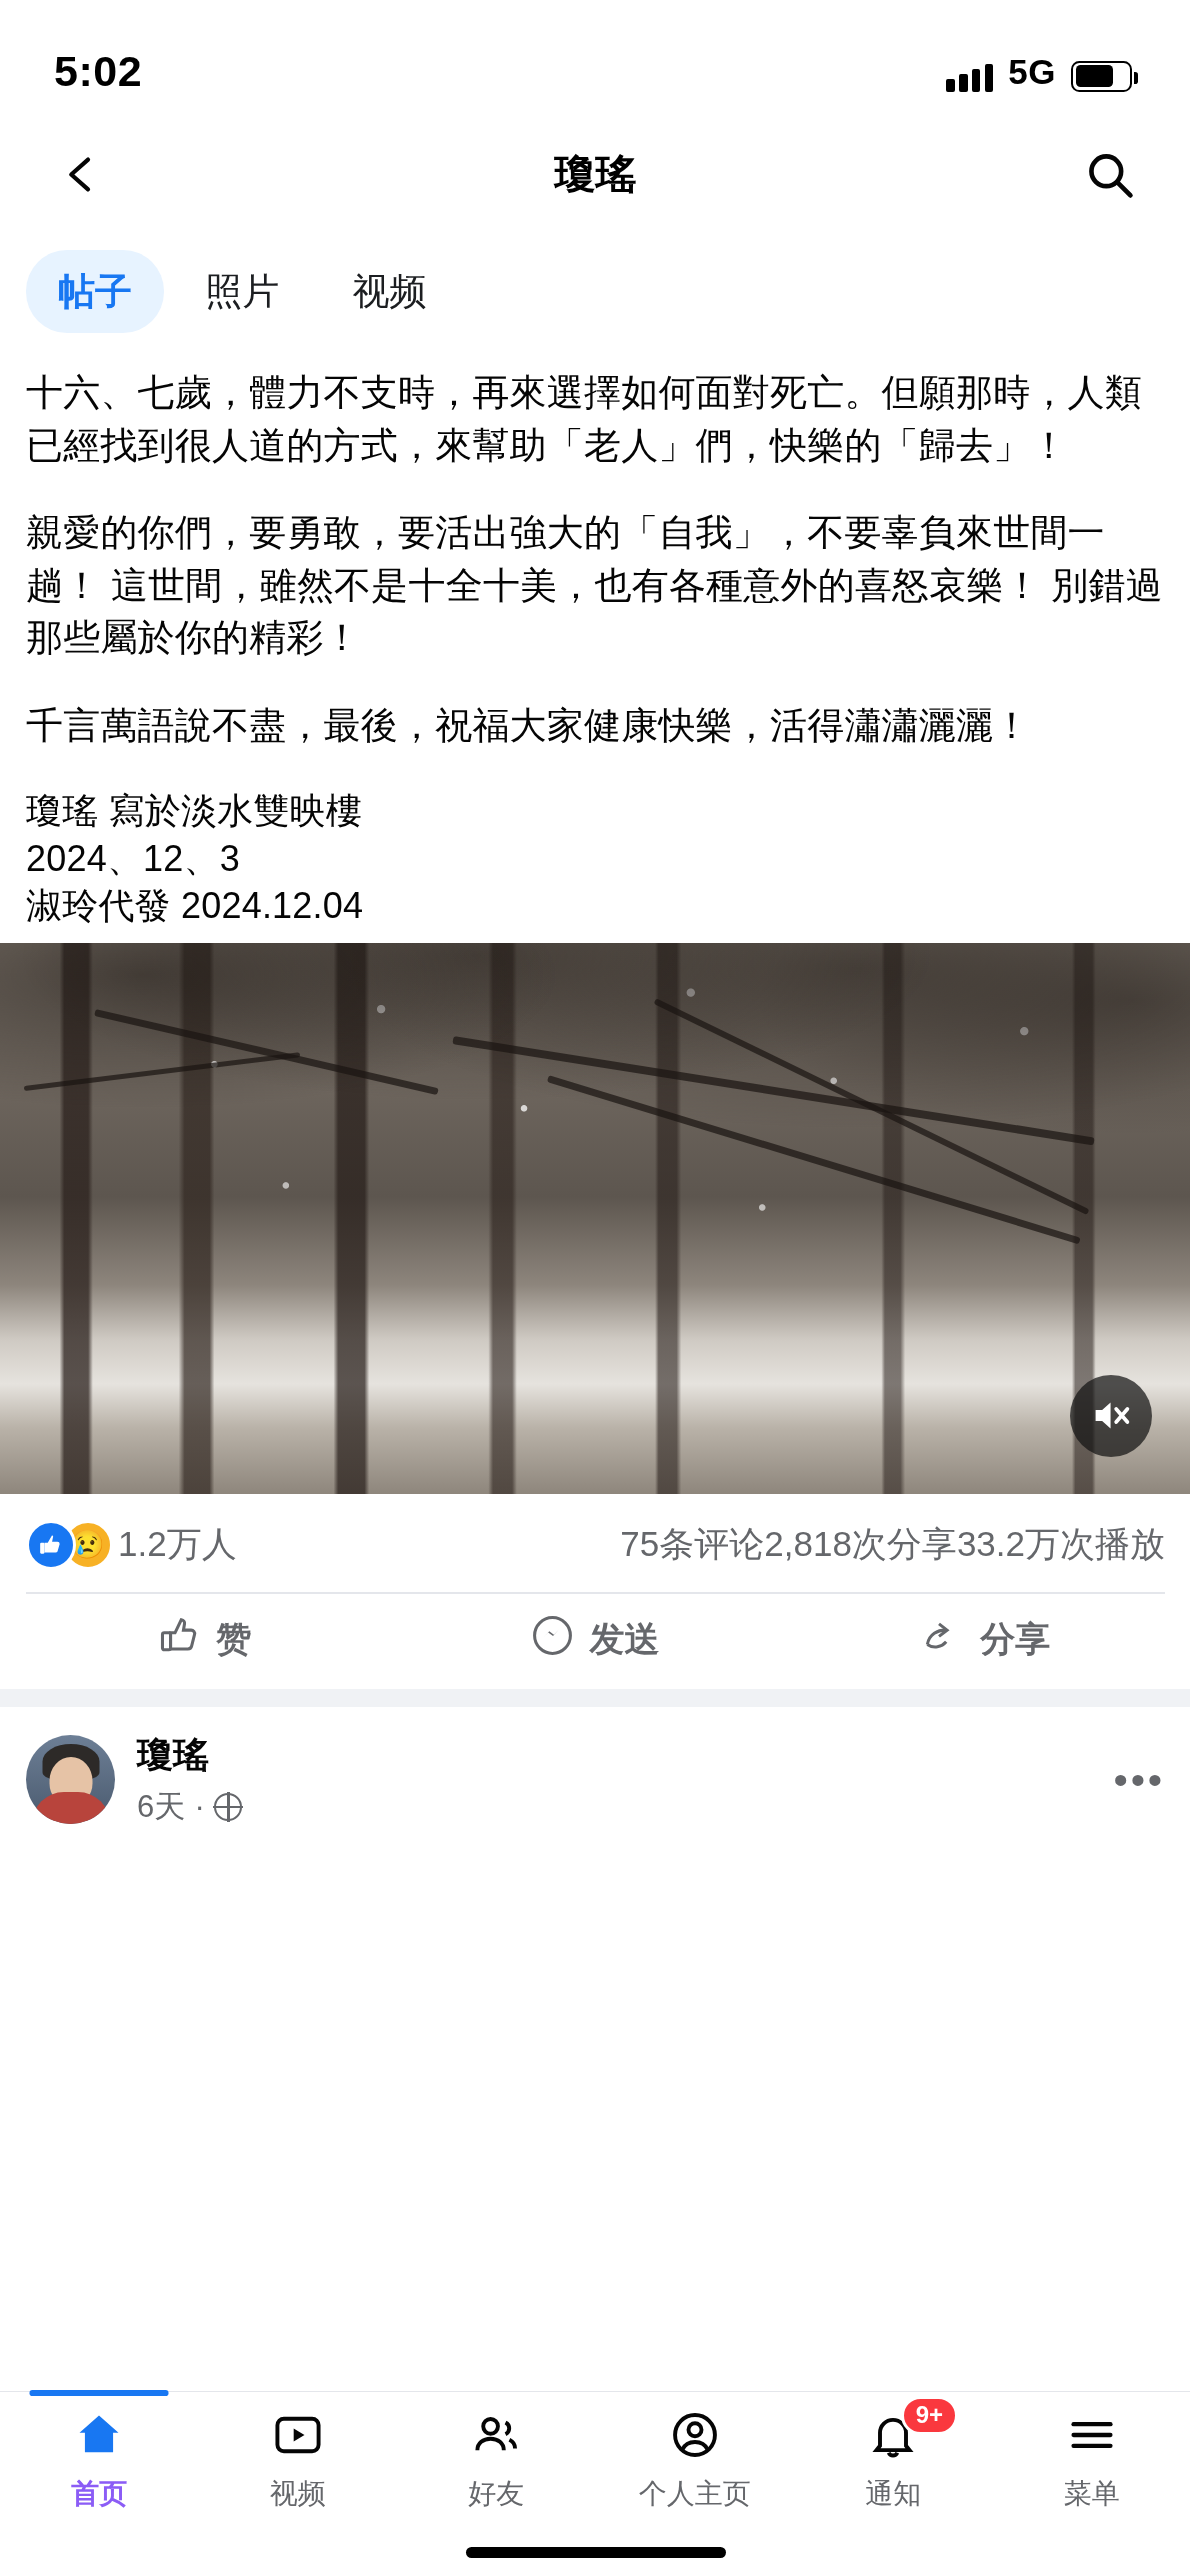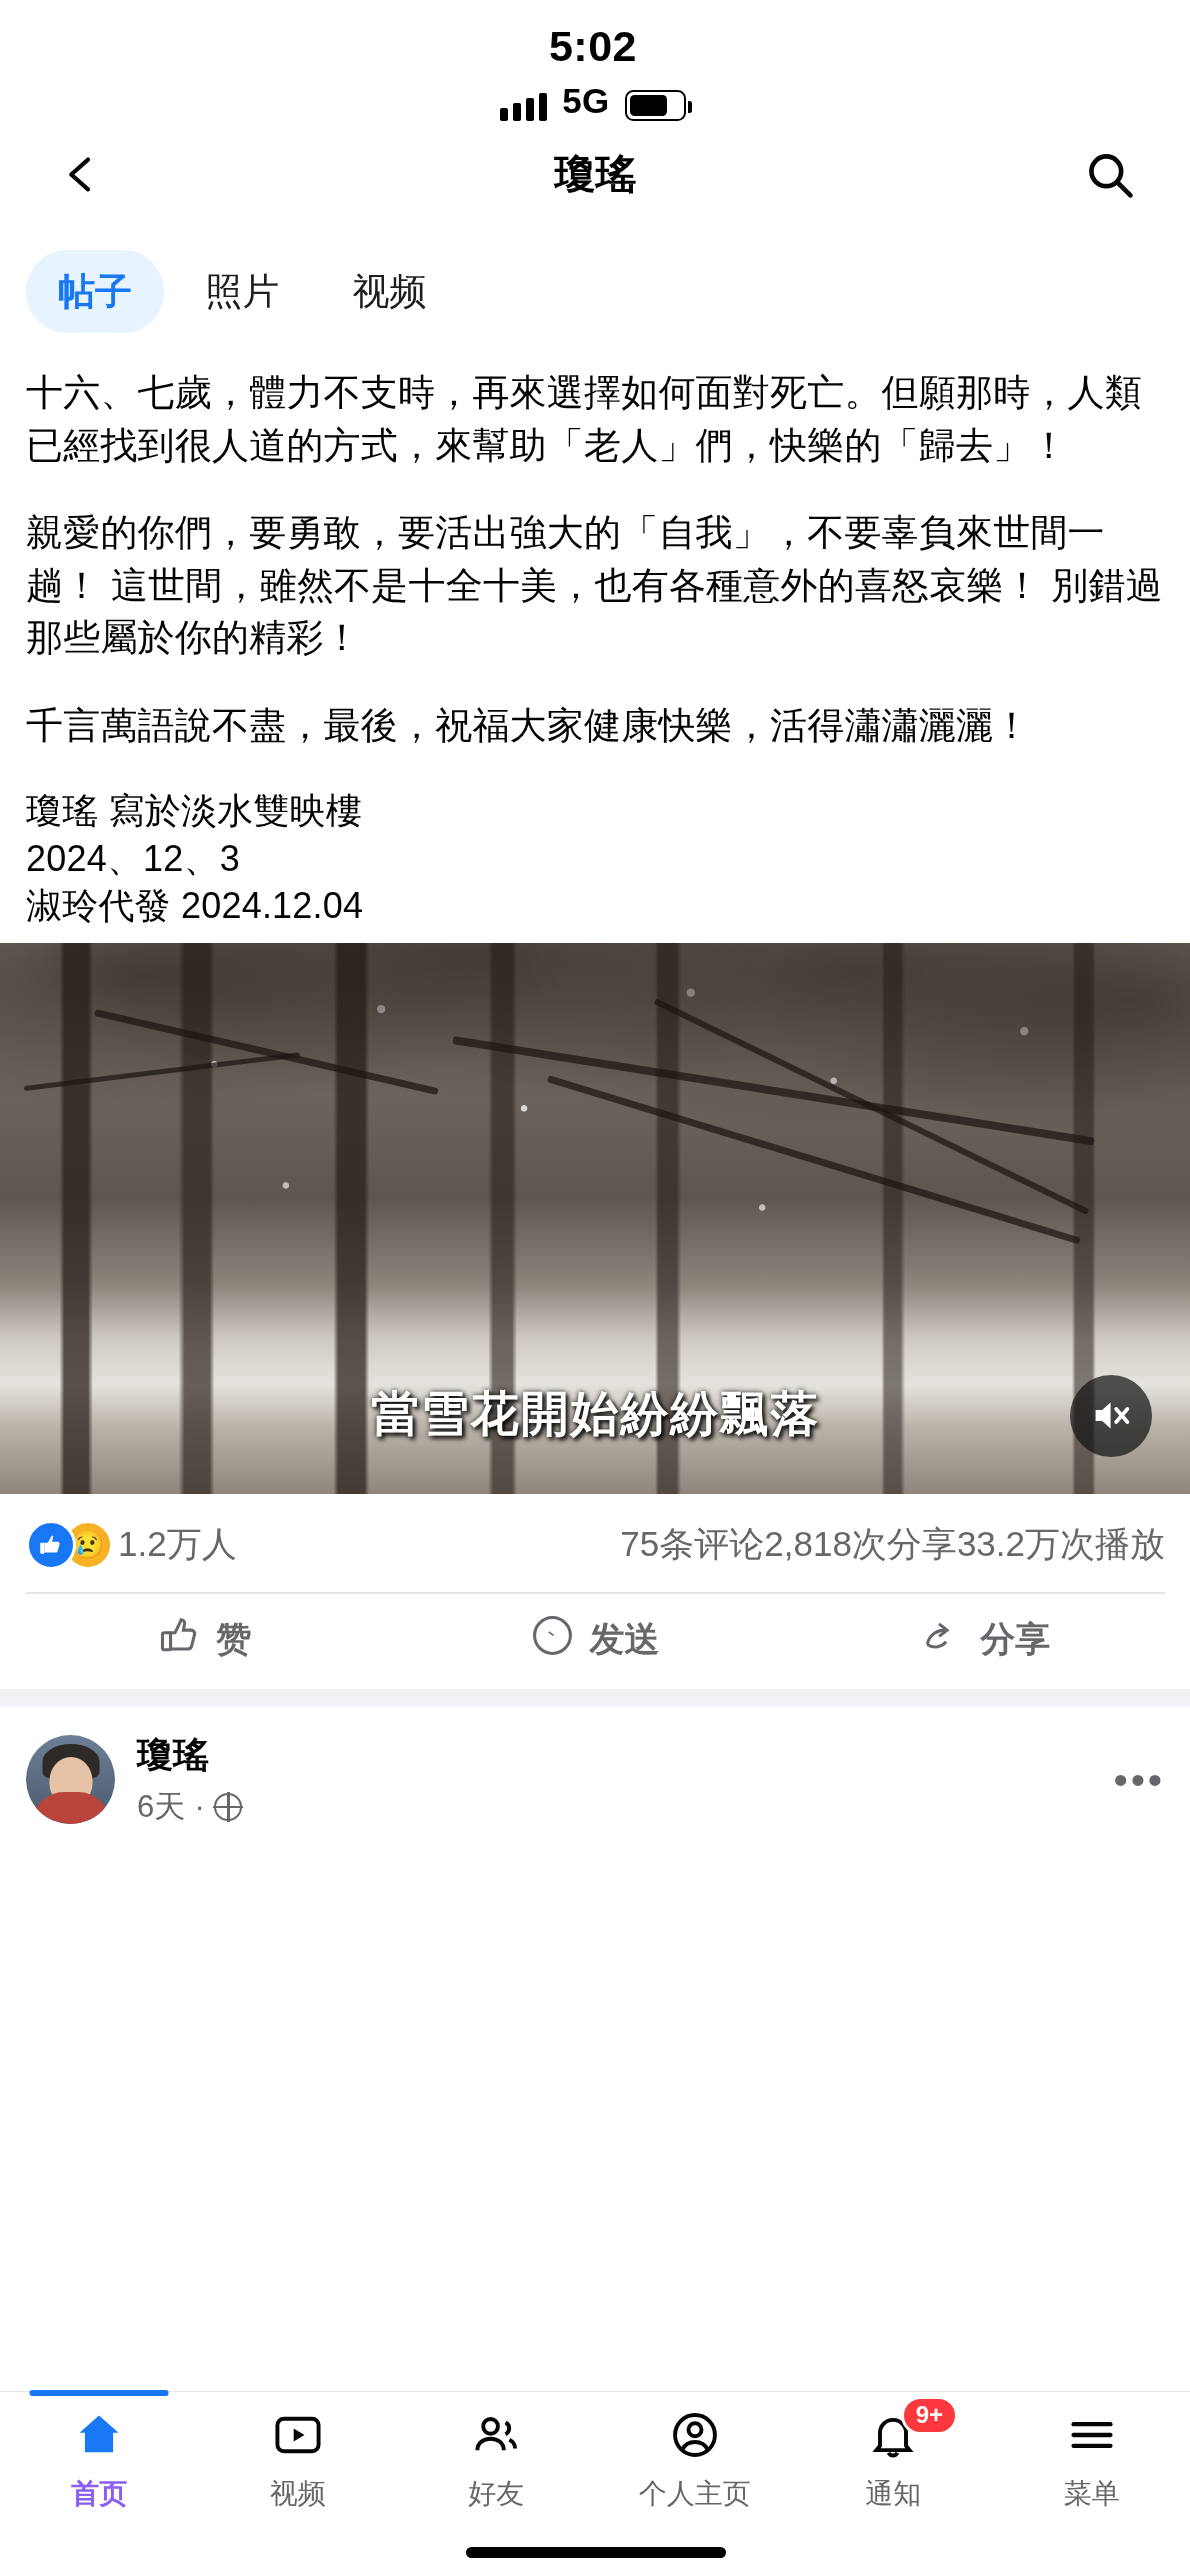--- a/index.html
+++ b/index.html
@@ -12,21 +12,20 @@
   }
   body { position: relative; }
 
   
   .statusbar {
     height: 121px;
     display: flex;
     align-items: center;
     justify-content: space-between;
     padding: 22px 59px 0 54px;
-    flex-direction: column;
   }
   .status-time {
     font-size: 43px;
     font-weight: bold;
     color: #000;
     letter-spacing: 0.5px;
   }
   .status-right {
     display: flex;
     align-items: flex-end;
@@ -463,21 +462,20 @@
 <div class="media">
   <div class="media-photo"></div>
   <div class="media-canopy"></div>
 
   <div class="media-branch" style="left:38%; top:17%; width:649px; height:8.3px; transform:rotate(9deg);"></div>
   <div class="media-branch" style="left:46%; top:24%; width:556px; height:6.5px; transform:rotate(17deg);"></div>
   <div class="media-branch" style="left:55%; top:10%; width:482px; height:5.6px; transform:rotate(26deg);"></div>
   <div class="media-branch" style="left:8%; top:12%; width:352px; height:6.5px; transform:rotate(13deg);"></div>
   <div class="media-branch" style="left:2%; top:26%; width:278px; height:4.6px; transform:rotate(-7deg);"></div>
 
-  <div class="media-caption">當雪花開始紛紛飄落</div>
 
   <div class="mute-btn">
     <svg width="43" height="43" viewBox="0 0 46 46">
       <path d="M6 17 H13 L22 9 V37 L13 29 H6 Z" fill="#fff"></path>
       <line x1="28" y1="16" x2="40" y2="30" stroke="#fff" stroke-width="4" stroke-linecap="round"></line>
       <line x1="40" y1="16" x2="28" y2="30" stroke="#fff" stroke-width="4" stroke-linecap="round"></line>
     </svg>
   </div>
 </div>
 

